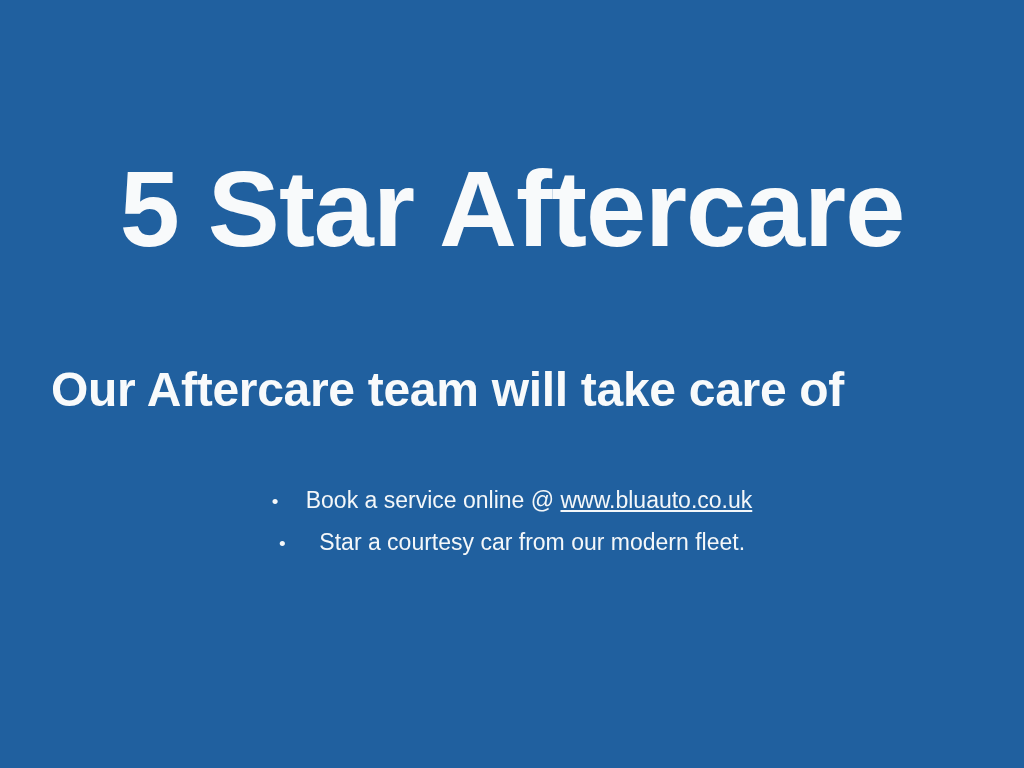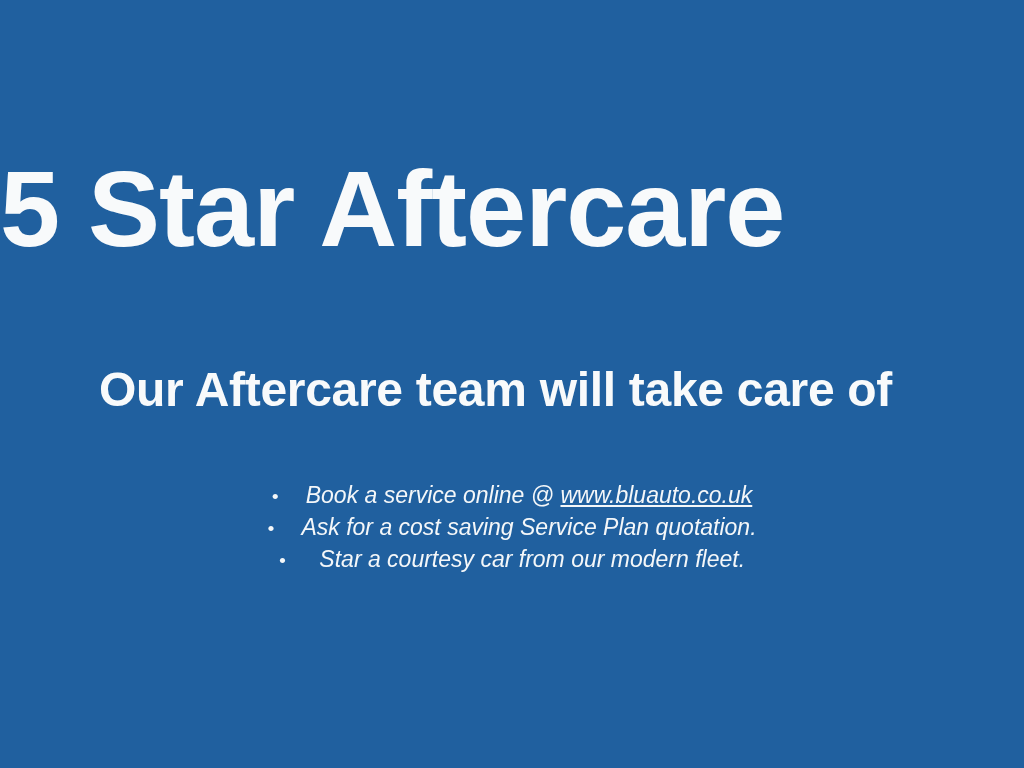--- a/index.html
+++ b/index.html
@@ -17,65 +17,63 @@
     width: 1024px;
     height: 768px;
     background: #20609f;
     box-sizing: border-box;
   }
   .slide-title {
     position: absolute;
     left: 0;
     top: 150px;
     width: 1024px;
-    text-align: left;
+    text-align: center;
     color: #f8fafb;
     font-family: "Liberation Sans", sans-serif;
     font-weight: bold;
     font-size: 108px;
     line-height: 118px;
     letter-spacing: -1px;
     white-space: nowrap;
   }
   .slide-subtitle {
     position: absolute;
     left: 0;
     top: 363px;
     width: 895px;
     text-align: center;
     color: #f8fafb;
     font-family: "Liberation Sans", sans-serif;
     font-weight: bold;
     font-size: 48px;
     line-height: 53px;
     letter-spacing: -0.3px;
-    margin-left: 48px;
   }
   .subtitle-line {
     display: block;
   }
   .bullet-list {
     position: absolute;
     left: 0;
     top: 480px;
     width: 1024px;
     list-style: none;
     margin: 0;
     padding: 0;
     text-align: center;
   }
   .bullet-item {
     display: block;
     color: #f4f7f9;
     font-family: "Liberation Sans", sans-serif;
     font-weight: normal;
     font-size: 23px;
-    line-height: 30px;
+    line-height: 40px;
     white-space: nowrap;
-    font-style: italic;
   }
   .bullet-marker {
     display: inline-block;
     width: 34px;
     text-align: left;
     font-size: 19px;
     vertical-align: baseline;
   }
   .bullet-text {
     display: inline;
@@ -96,23 +94,20 @@
   <div class="slide-subtitle">
     <span class="subtitle-line">Our Aftercare team will take care of</span>
   </div>
 
   <ul class="bullet-list">
 
     <li class="bullet-item">
       <span class="bullet-marker">•</span><span class="bullet-text">Book a service online @ </span><a class="bullet-link" href="#">www.bluauto.co.uk</a>
     </li>
 
-    <li class="bullet-item">
-      <span class="bullet-marker">•</span><span class="bullet-text">Ask for a cost saving Service Plan quotation.</span>
-    </li>
 
     <li class="bullet-item">
       <span class="bullet-marker">•</span><span class="bullet-text"> Star a courtesy car from our modern fleet.</span>
     </li>
 
   </ul>
 
 </div>
 
 </body></html>

